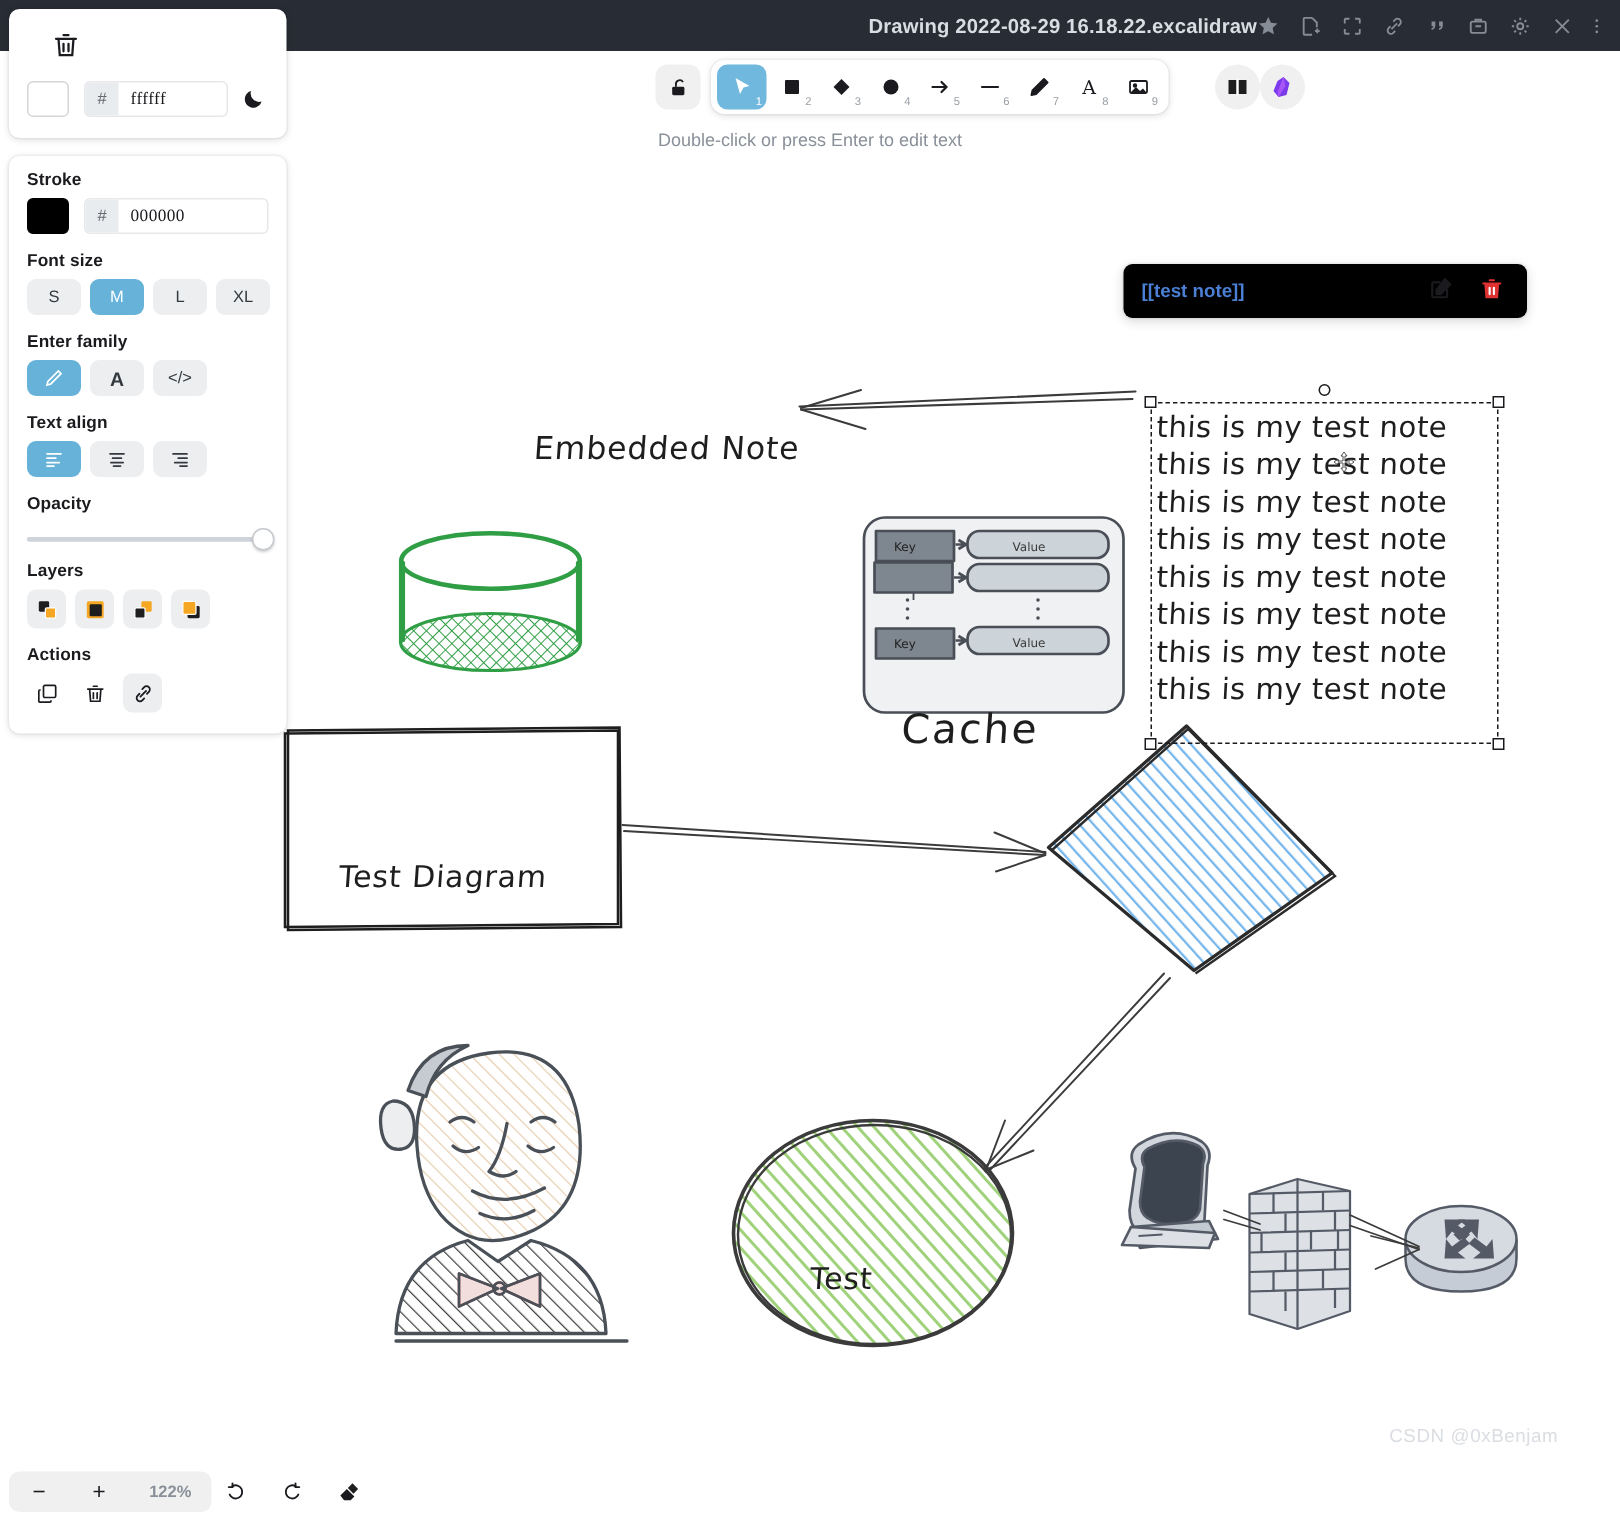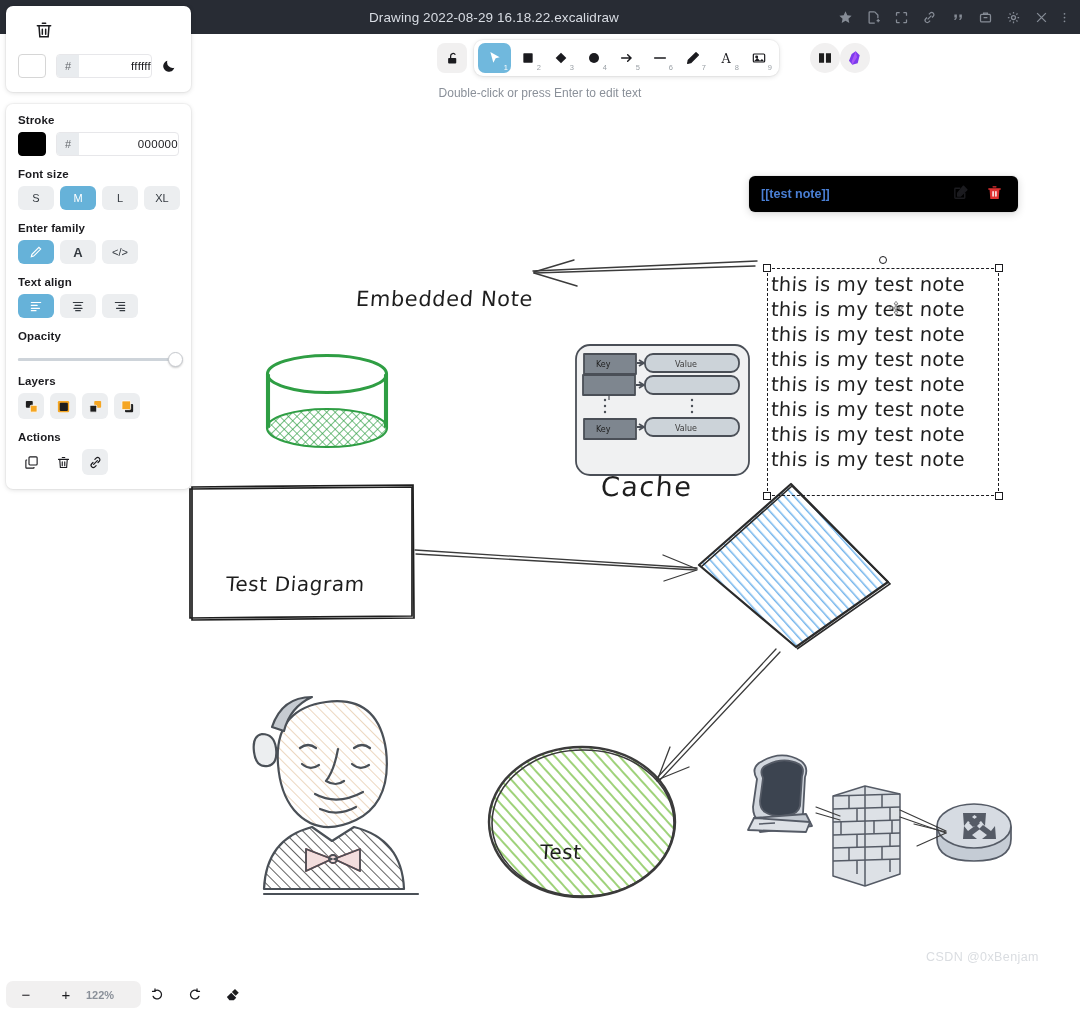--- a/index.html
+++ b/index.html
@@ -9,21 +9,21 @@
     background:#ffffff; font-family:"Liberation Sans", sans-serif;
     -webkit-font-smoothing:antialiased;
   }
 
   
   #titlebar{
     position:absolute; left:0; top:0; width:1080px; height:34px;
     background:#282c34; display:flex; align-items:center;
   }
   #titlebar .title{
-    flex:1; text-align:center; color:#d8dce3; font-size:13.5px; font-weight:400;
+    flex:1; text-align:right; color:#d8dce3; font-size:13.5px; font-weight:700;
     letter-spacing:.1px; padding-left:150px;
   }
   #win-icons{ display:flex; align-items:center; gap:13px; padding-right:13px; }
   #win-icons .wicon{
     width:15px; height:15px; color:#868c96; display:flex;
     align-items:center; justify-content:center;
   }
   #win-icons .wicon svg{ width:15px; height:15px; display:block; }
 
   
@@ -54,21 +54,21 @@
     display:flex; align-items:center; margin-left:10px; height:24px;
     border-radius:4px; overflow:hidden; background:#fff;
     border:1px solid #e7e7ea; flex:1;
   }
   .hash{
     width:22px; height:100%; background:#e9ecef; color:#66696e;
     font-size:11px; display:flex; align-items:center; justify-content:center;
   }
   .hexval{
     flex:1; font-size:11.5px; color:#1b1b1f; padding-left:8px;
-    font-family:Liberation Sans, sans-serif; letter-spacing:.3px;text-align:right;
+    font-family:Liberation Serif, serif; letter-spacing:.3px;
   }
   .moon{ width:18px; margin-left:9px; color:#1b1b1f; flex:none; }
   .moon svg{ width:16px; height:16px; display:block; }
 
   .sec-label{
     font-size:11.5px; font-weight:700; color:#1b1b1f; margin:12px 0 6px;
     letter-spacing:.1px;
   }
   .sec-label:first-child{ margin-top:0; }
 
@@ -199,21 +199,21 @@
   #bottombar{ position:absolute; left:0; top:979px; width:1080px; height:33px; background:#fff; }
   #zoom-group{
     position:absolute; left:6px; top:2px; width:135px; height:27px;
     background:#f1f0f0; border-radius:7px; display:flex; align-items:center;
   }
   #zoom-group .zb{
     width:40px; height:100%; display:flex; align-items:center; justify-content:center;
     color:#1b1b1f; font-size:15px; cursor:pointer;
   }
   #zoom-level{
-    flex:1; text-align:left; font-size:11px; color:#8a9099;
+    flex:1; text-align:center; font-size:11px; color:#8a9099;
     font-weight:700; cursor:pointer;
   }
   .hbtn{
     position:absolute; top:2px; width:27px; height:27px; border-radius:7px;
     display:flex; align-items:center; justify-content:center; cursor:pointer;
     color:#1b1b1f;
   }
   #undo-btn{ left:144px; } #redo-btn{ left:181px; } #eraser-btn{ left:219px; }
   .hbtn svg{ width:15px; height:15px; display:block; }
 

